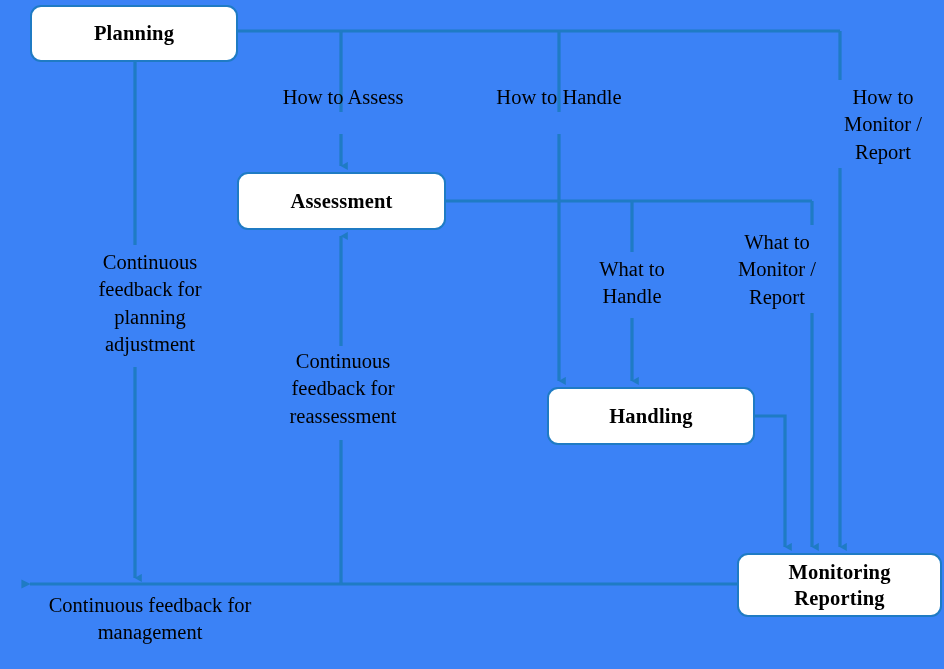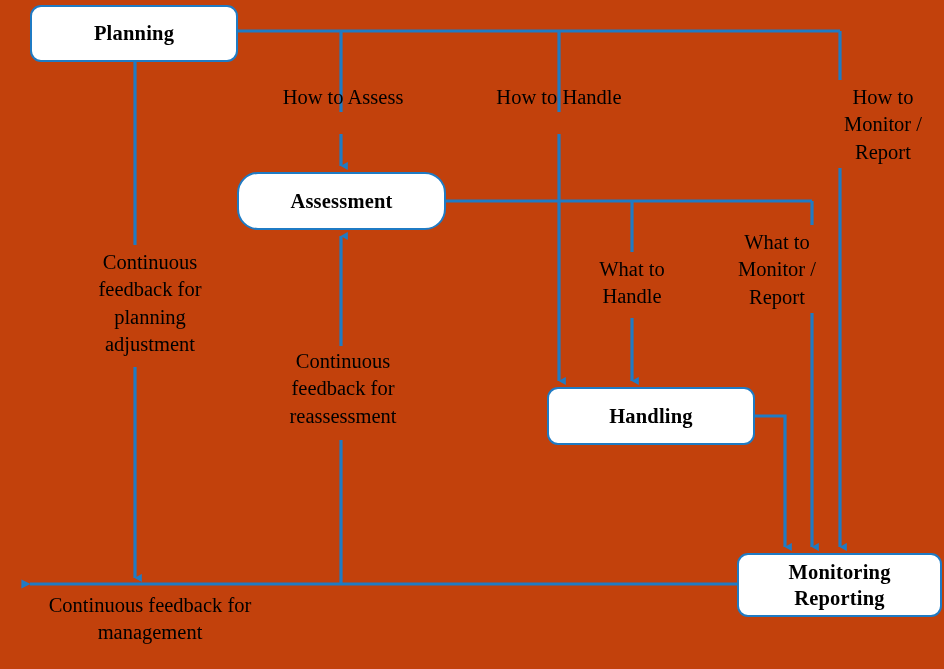--- a/index.html
+++ b/index.html
@@ -10,21 +10,21 @@
   }
   body {
     font-family: "Liberation Serif", "DejaVu Serif", serif;
     color: #000000;
   }
   #diagram-root {
     position: relative;
     width: 944px;
     height: 669px;
     overflow: hidden;
-    background: #c2410c;
+    background: #3b82f6;
   }
   #edges-layer {
     position: absolute;
     left: 0;
     top: 0;
     width: 944px;
     height: 669px;
     pointer-events: none;
   }
   .node-box {
@@ -129,21 +129,21 @@
         <path d="M135,367 L135,578" marker-end="url(#arrow-down)"></path>
       </g>
 
     </g>
   </svg>
 
   <div class="node-box" style="left:30px; top:5px; width:208px; height:57px;">
     <span class="node-label">Planning</span>
   </div>
 
-  <div class="node-box" style="left:237px; top:172px; width:209px; height:58px;border-radius:21px;">
+  <div class="node-box" style="left:237px; top:172px; width:209px; height:58px;">
     <span class="node-label">Assessment</span>
   </div>
 
   <div class="node-box" style="left:528px; top:387px; width:208px; height:58px;margin-left:19px;">
     <span class="node-label">Handling</span>
   </div>
 
   <div class="node-box" style="left:737px; top:553px; width:205px; height:64px;">
     <span class="node-label">Monitoring
 Reporting</span>

